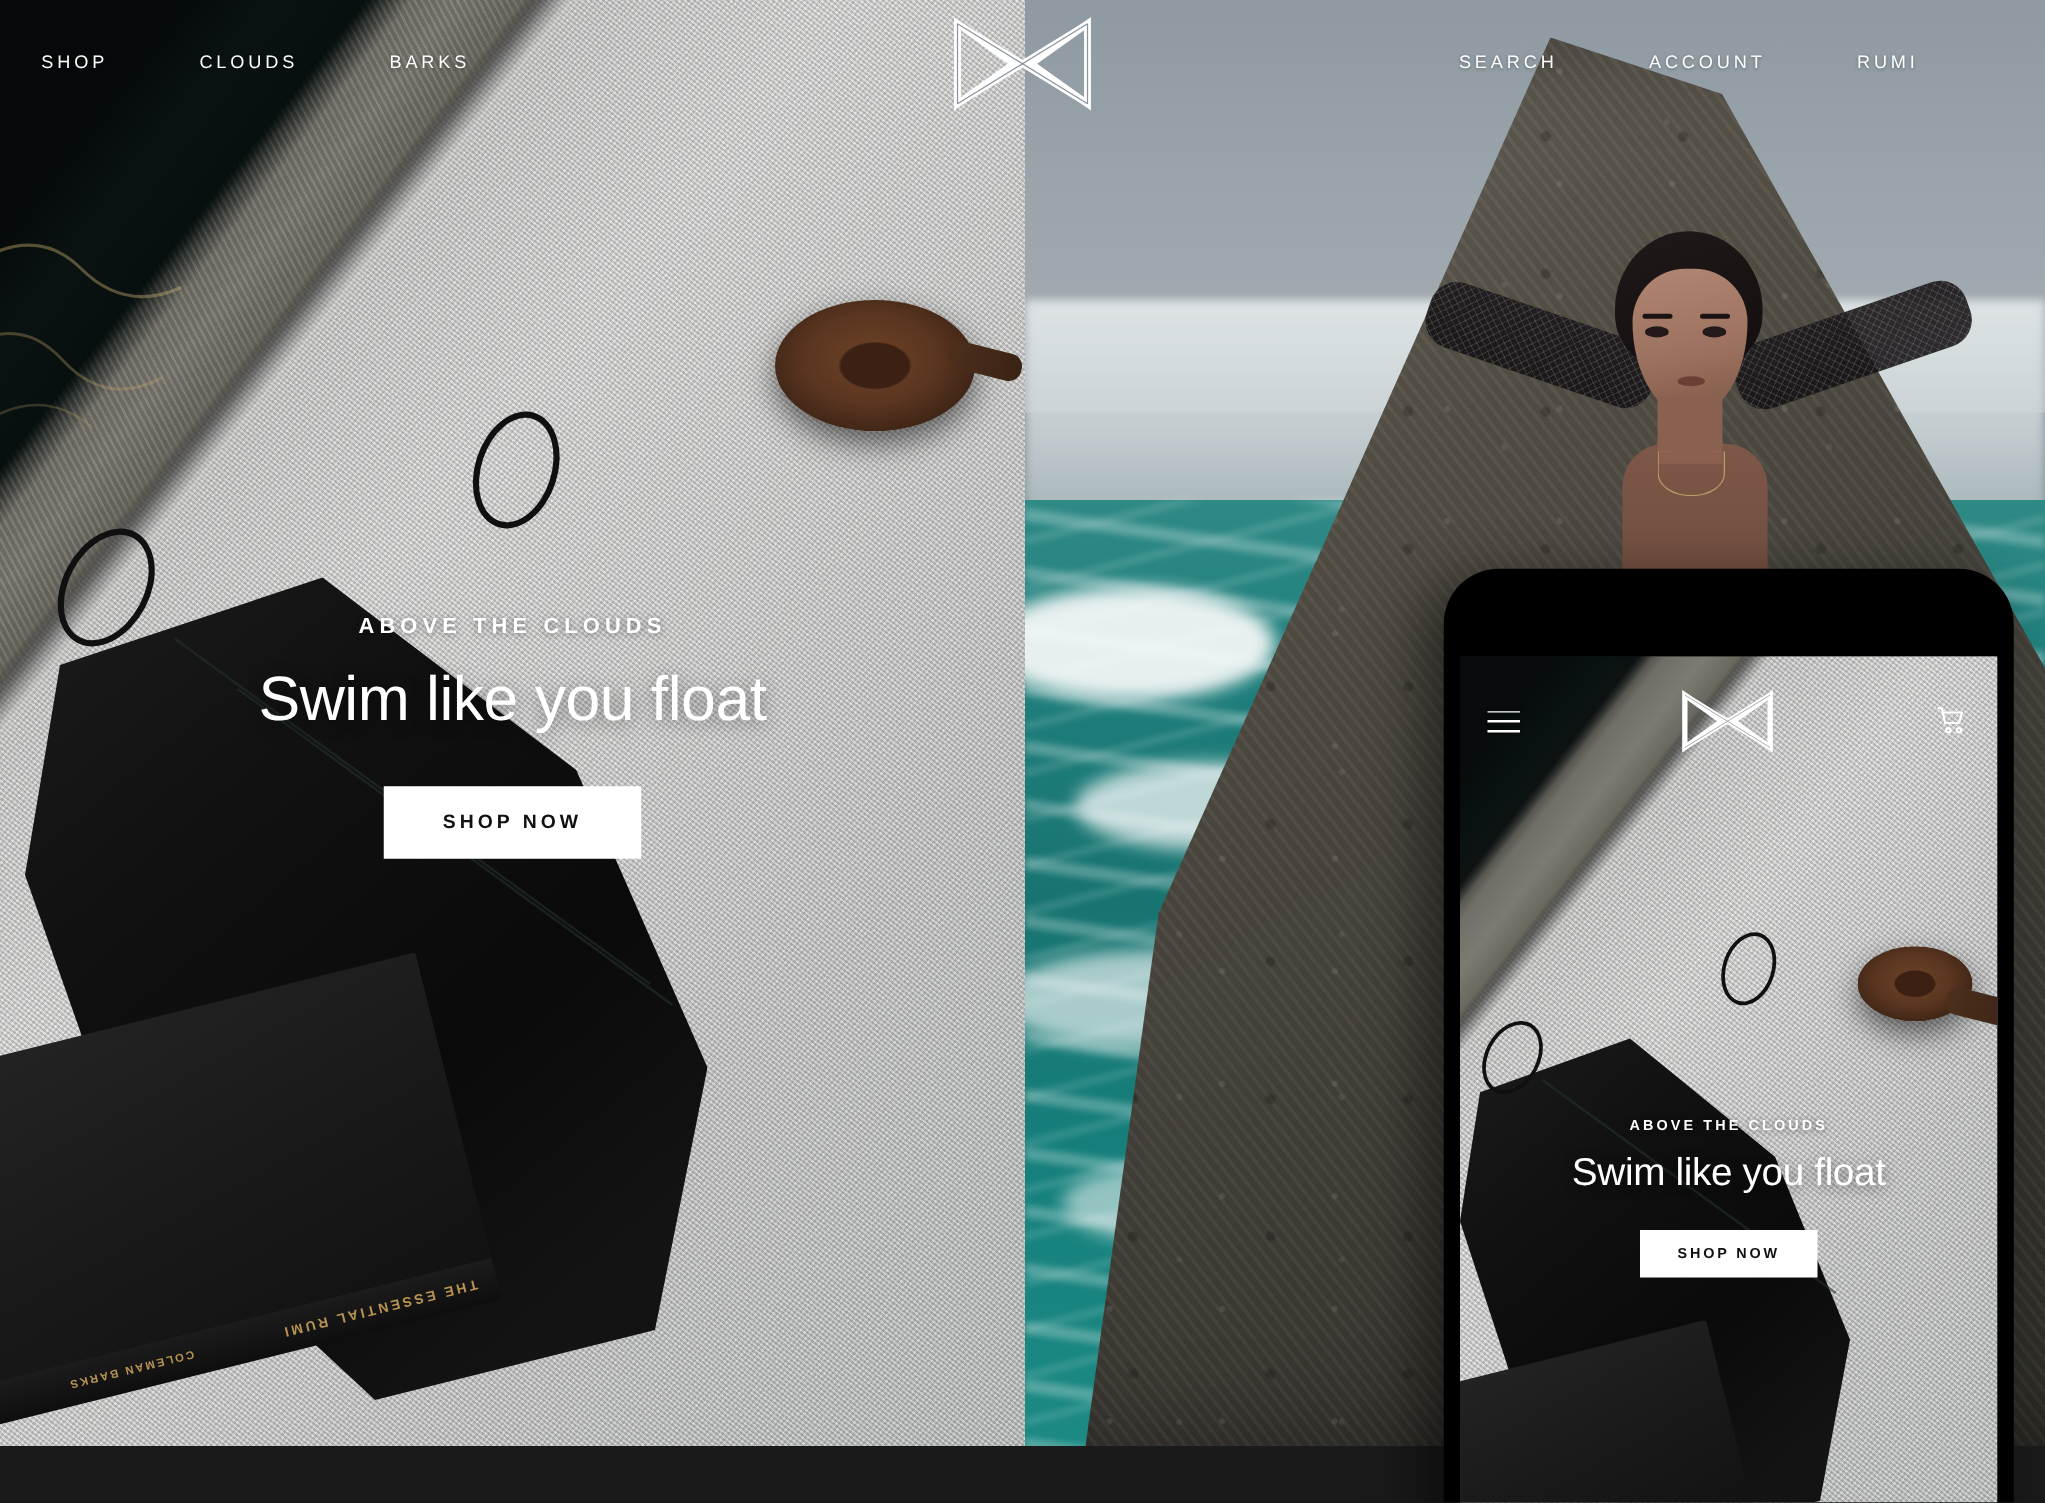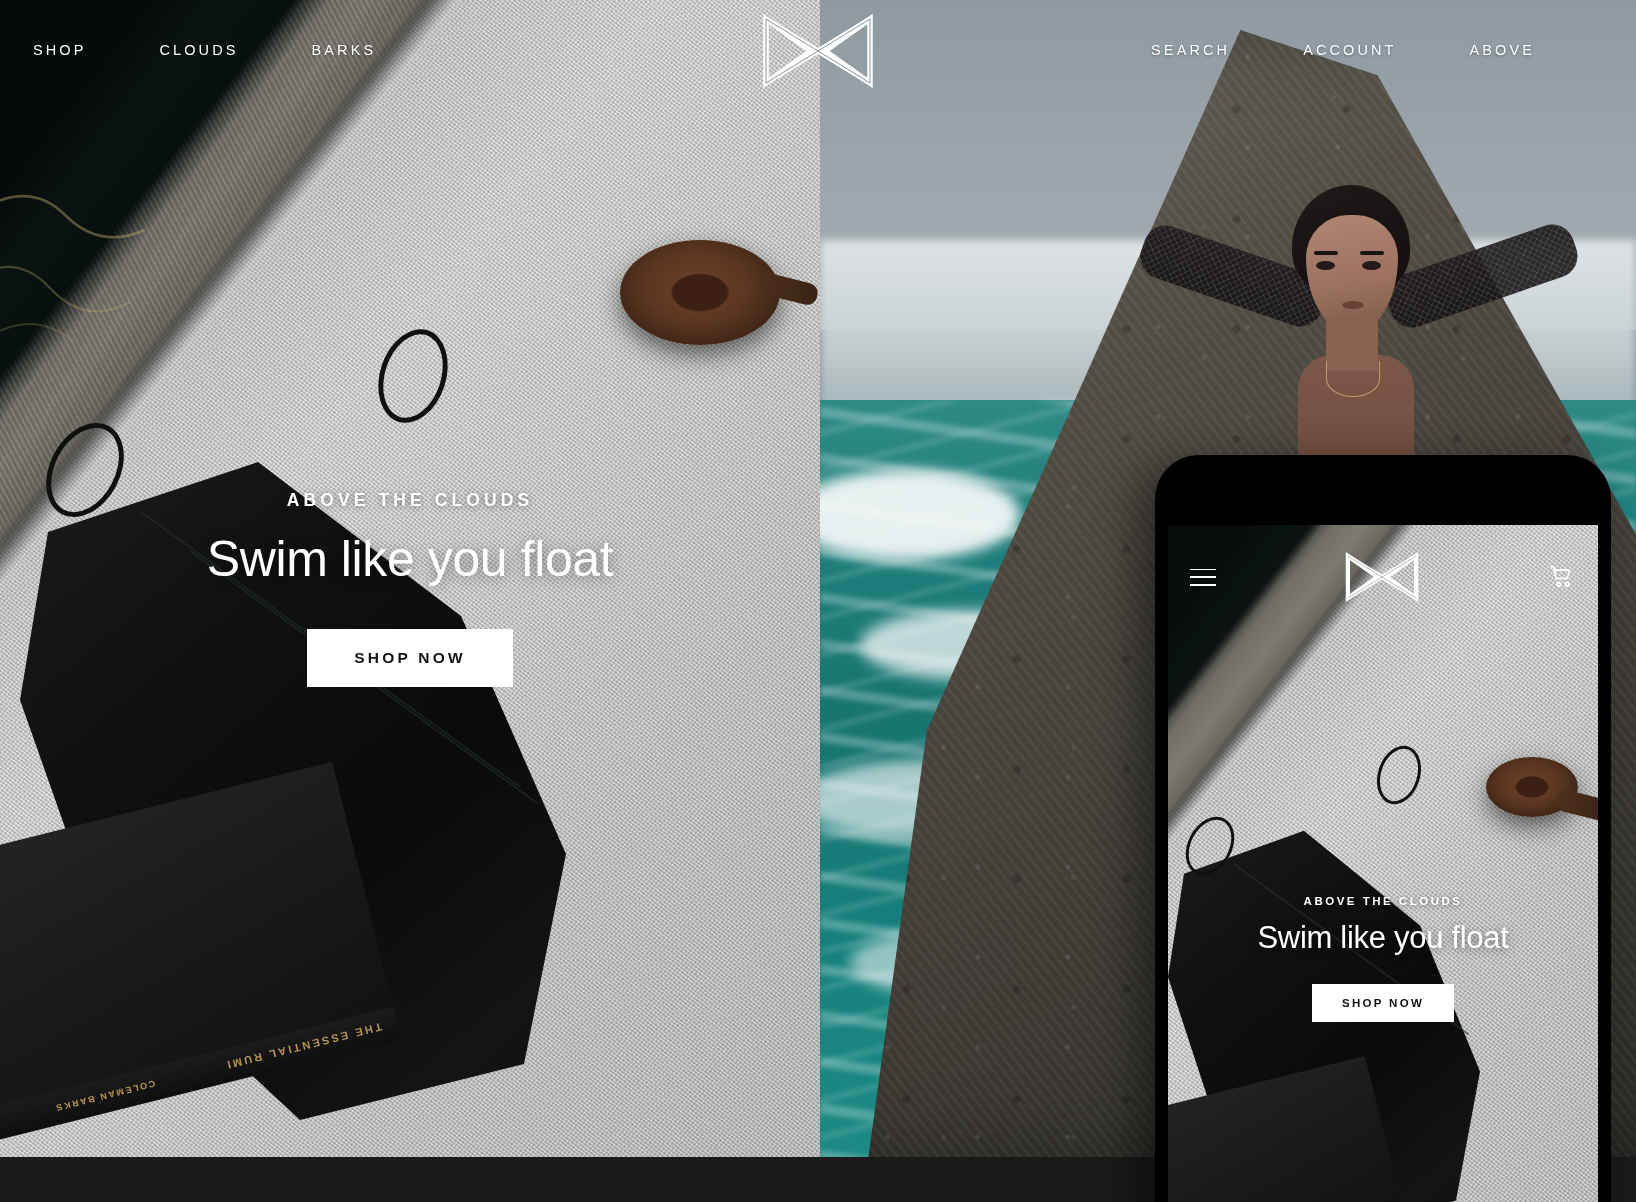--- a/index.html
+++ b/index.html
@@ -556,21 +556,21 @@
 
   <nav class="topnav">
     <div class="nav-left">
       <a class="nav-link" href="#">SHOP</a>
       <a class="nav-link" href="#">CLOUDS</a>
       <a class="nav-link" href="#">BARKS</a>
     </div>
     <div class="nav-right">
       <a class="nav-link" href="#">SEARCH</a>
       <a class="nav-link" href="#">ACCOUNT</a>
-      <a class="nav-link" href="#">ABOVE</a>
+      <a class="nav-link" href="#">RUMI</a>
     </div>
   </nav>
 
   <a class="brand-logo" href="#">
     <svg viewBox="0 0 128 76">
       <g fill="#ffffff">
 
         <path d="M6 4 L18 4 L18 60 L56 30 L56 43 L12 76 L6 76 Z" opacity="0"></path>
       </g>
       <g stroke="#ffffff" stroke-width="5.5" fill="none" stroke-linejoin="miter">

